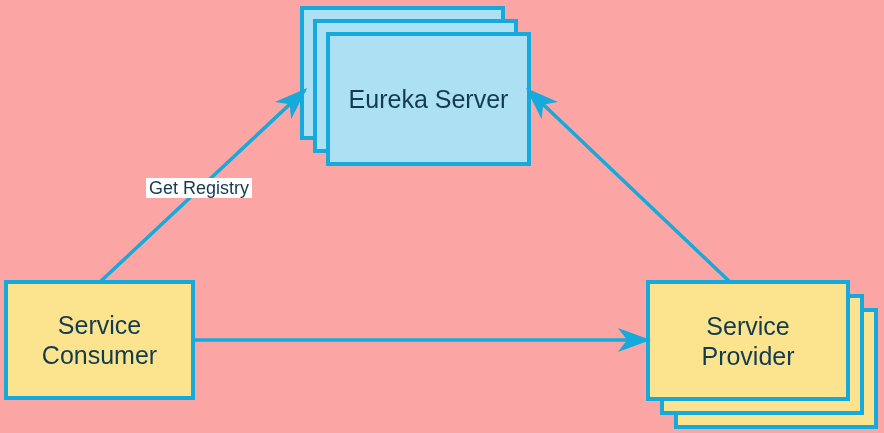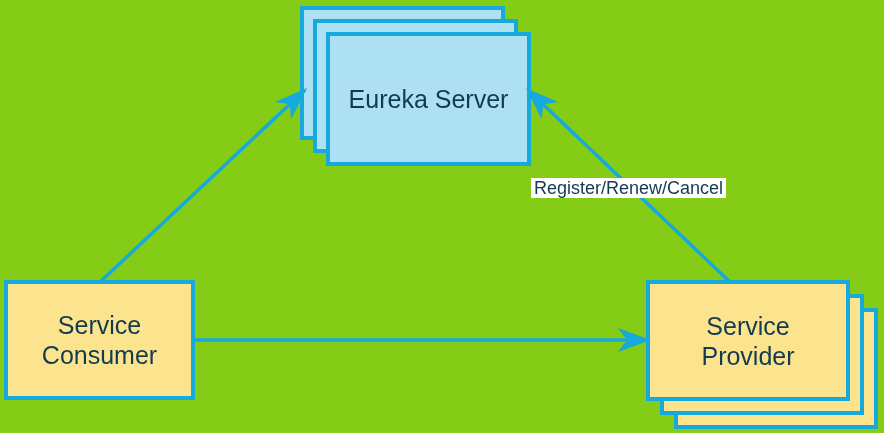--- a/index.html
+++ b/index.html
@@ -4,21 +4,21 @@
 <style>
   html, body {
     margin: 0;
     padding: 0;
     background: #ffffff;
   }
   #canvas {
     position: relative;
     width: 884px;
     height: 433px;
-    background: #84cc16;
+    background: #fca5a5;
     overflow: hidden;
     font-family: "Liberation Sans", sans-serif;
   }
   #diagram-svg {
     position: absolute;
     left: 0;
     top: 0;
     width: 884px;
     height: 433px;
   }
@@ -83,17 +83,17 @@
   </svg>
 
   <div class="node-label" style="left:328px; top:34px; width:201px; height:130px;">Eureka Server</div>
 
   <div class="node-label" style="left:6px; top:282px; width:187px; height:116px;">Service
 Consumer</div>
 
   <div class="node-label" style="left:648px; top:282px; width:200px; height:117px;">Service
 Provider</div>
 
+  <div class="edge-label" style="left:146px; top:178px;">Get Registry</div>
 
-  <div class="edge-label" style="left:531px; top:178px;">Register/Renew/Cancel</div>
 
 
 </div>
 
 </body></html>

